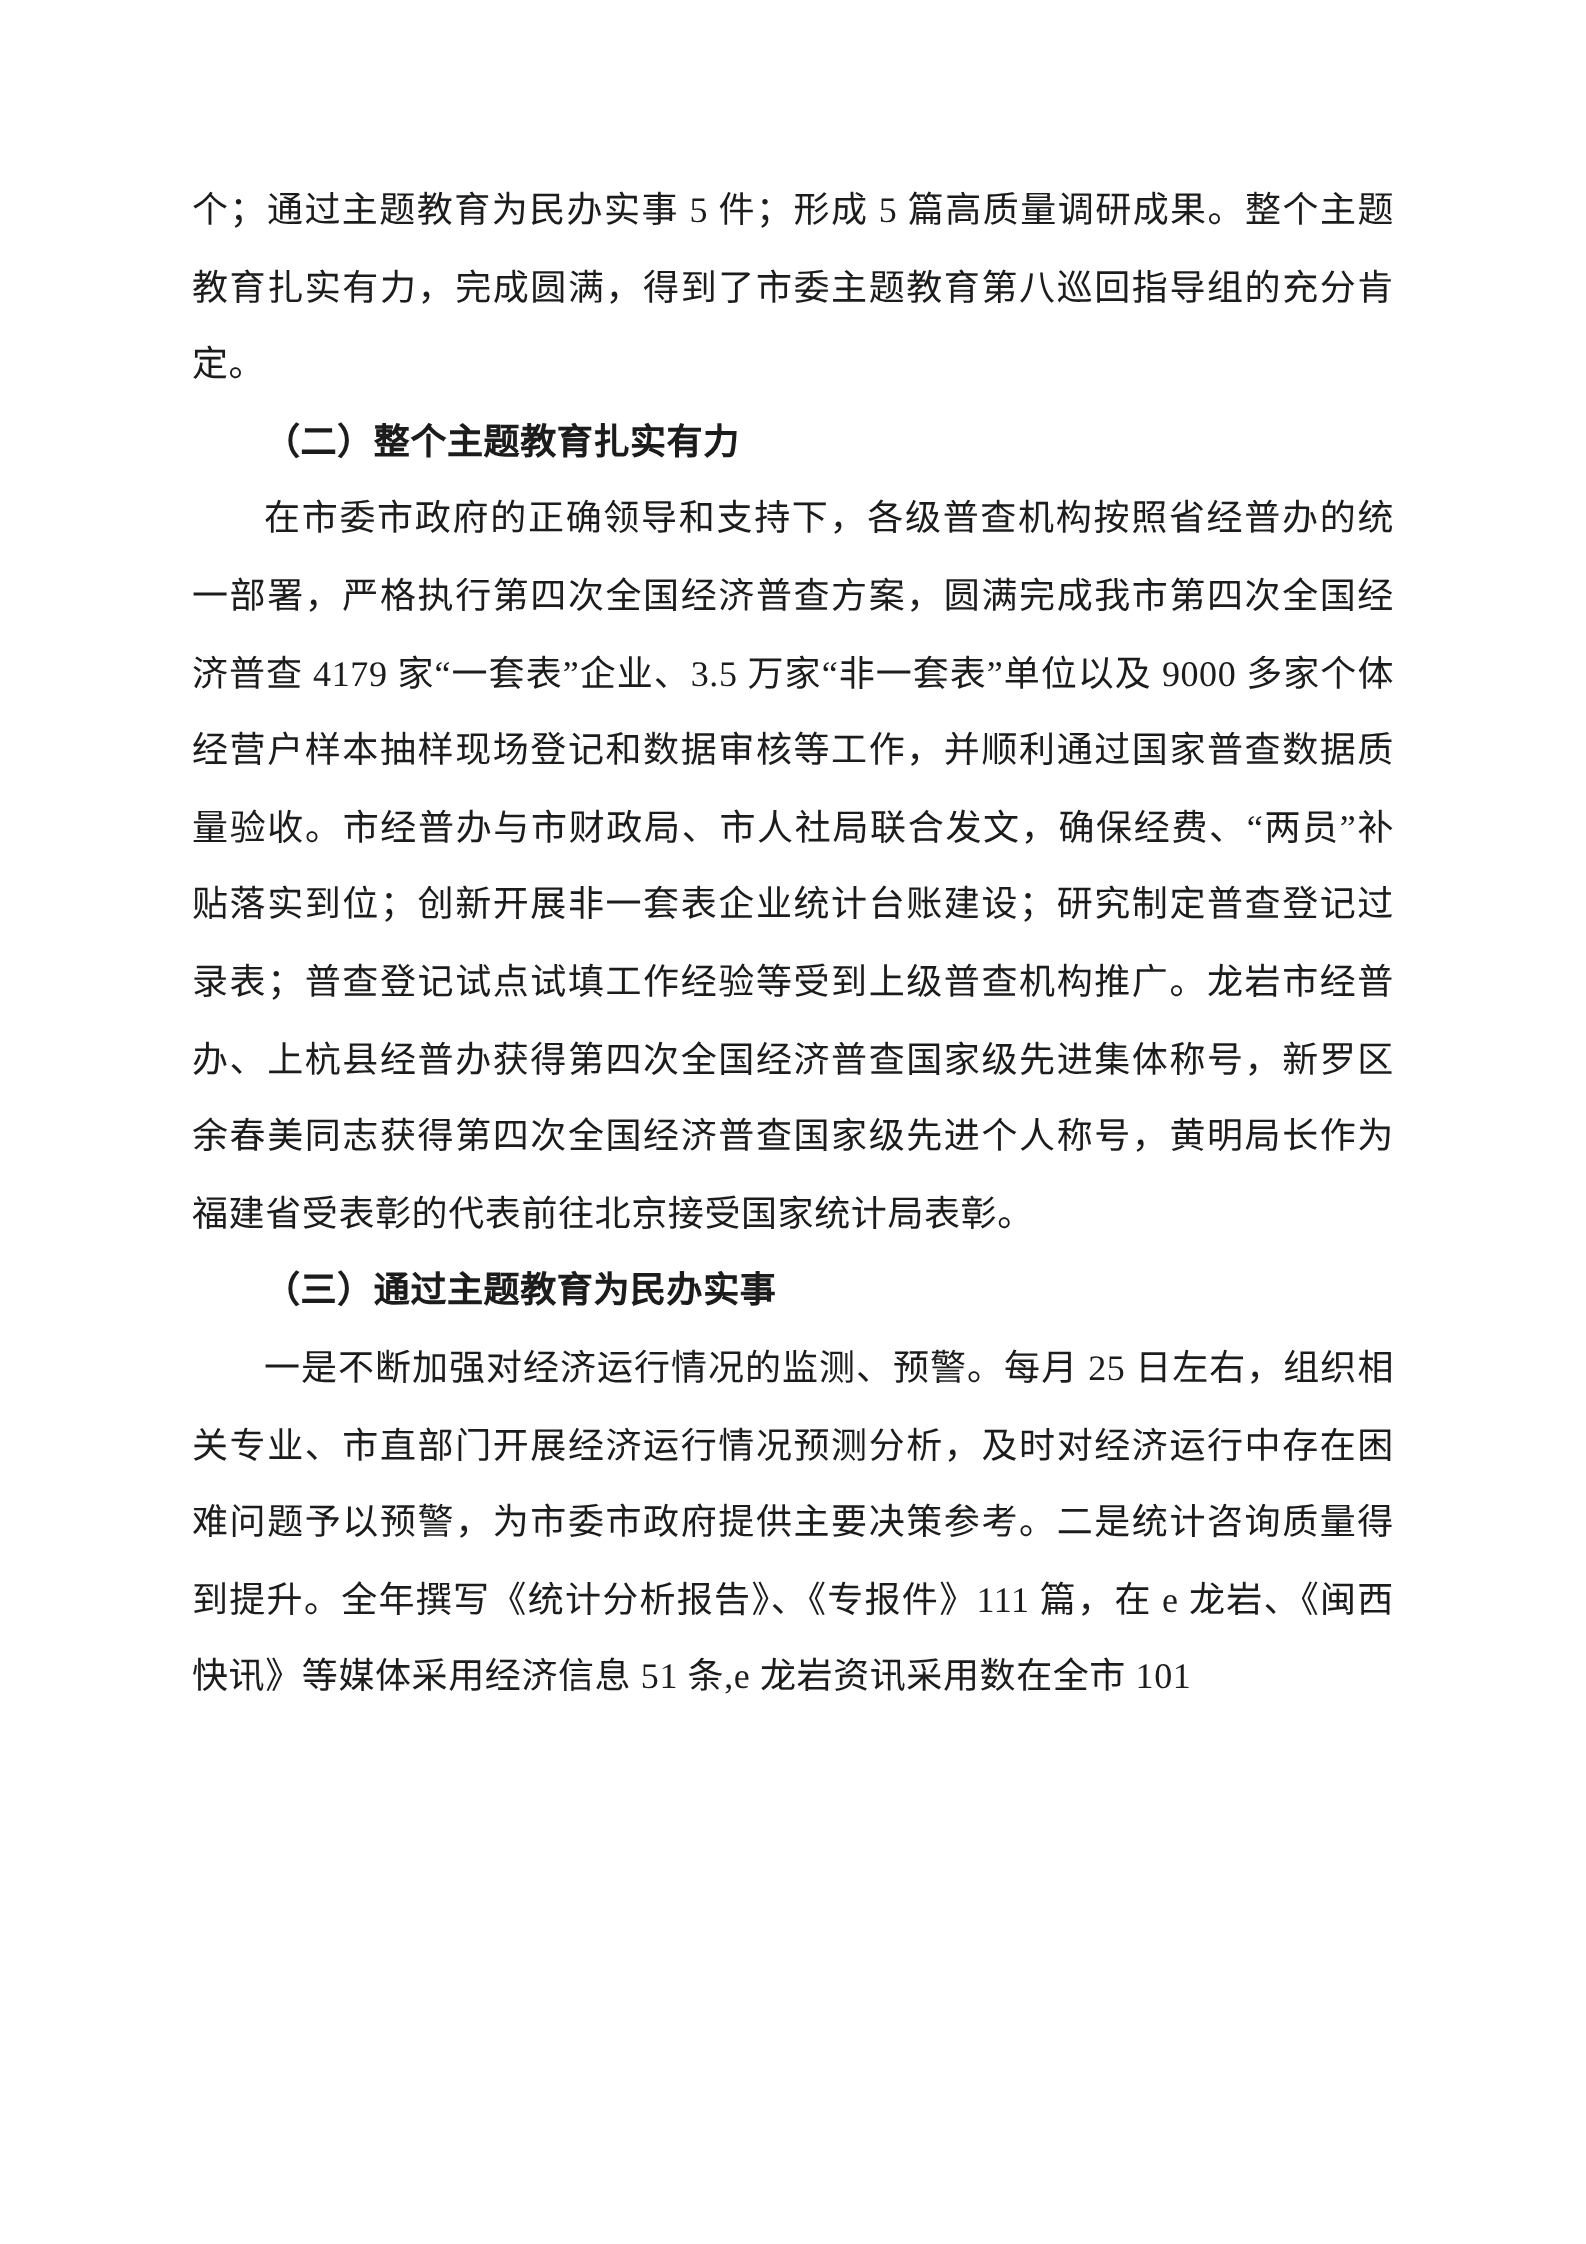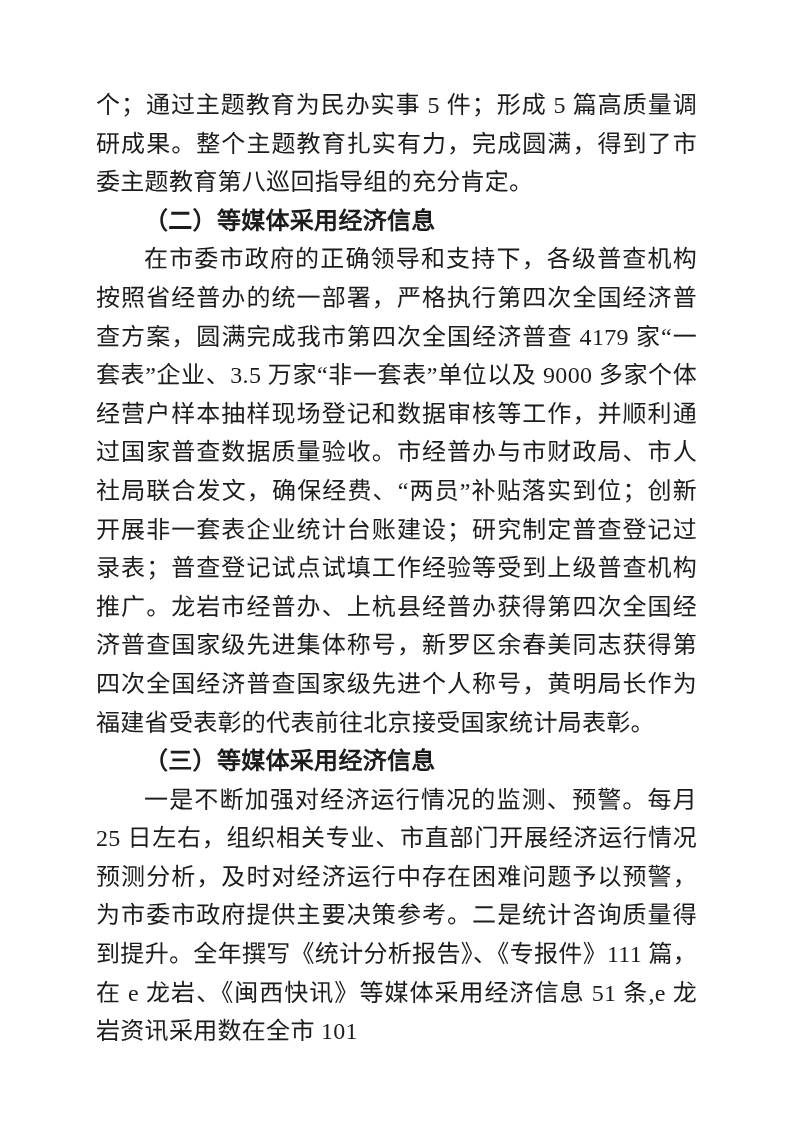--- a/index.html
+++ b/index.html
@@ -14,21 +14,21 @@
     background: #ffffff;
     overflow: hidden;
     font-family: "Liberation Serif", "DejaVu Serif", serif;
   }
   .text-block {
     position: absolute;
     left: 96px;
     top: 86px;
     width: 601px;
     color: #1c1c1c;
-    font-size: 24px;
+    font-size: 18px;
     line-height: 38.6px;
     text-align: justify;
     text-justify: inter-ideograph;
     letter-spacing: 0.3px;
   }
   .text-block p {
     margin: 0;
     padding: 0;
   }
   p.continuation {
@@ -41,18 +41,18 @@
     text-indent: 2em;
     font-weight: 700;
   }
 </style>
 </head>
 <body>
 
 <div class="page">
   <div class="text-block">
     <p class="continuation">个；通过主题教育为民办实事 5 件；形成 5 篇高质量调研成果。整个主题教育扎实有力，完成圆满，得到了市委主题教育第八巡回指导组的充分肯定。</p>
-    <p class="heading">（二）等媒体采用经济信息</p>
+    <p class="heading">（二）整个主题教育扎实有力</p>
     <p class="body">在市委市政府的正确领导和支持下，各级普查机构按照省经普办的统一部署，严格执行第四次全国经济普查方案，圆满完成我市第四次全国经济普查 4179 家“一套表”企业、3.5 万家“非一套表”单位以及 9000 多家个体经营户样本抽样现场登记和数据审核等工作，并顺利通过国家普查数据质量验收。市经普办与市财政局、市人社局联合发文，确保经费、“两员”补贴落实到位；创新开展非一套表企业统计台账建设；研究制定普查登记过录表；普查登记试点试填工作经验等受到上级普查机构推广。龙岩市经普办、上杭县经普办获得第四次全国经济普查国家级先进集体称号，新罗区余春美同志获得第四次全国经济普查国家级先进个人称号，黄明局长作为福建省受表彰的代表前往北京接受国家统计局表彰。</p>
-    <p class="heading">（三）等媒体采用经济信息</p>
+    <p class="heading">（三）通过主题教育为民办实事</p>
     <p class="body">一是不断加强对经济运行情况的监测、预警。每月 25 日左右，组织相关专业、市直部门开展经济运行情况预测分析，及时对经济运行中存在困难问题予以预警，为市委市政府提供主要决策参考。二是统计咨询质量得到提升。全年撰写《统计分析报告》、《专报件》111 篇，在 e 龙岩、《闽西快讯》等媒体采用经济信息 51 条,e 龙岩资讯采用数在全市 101</p>
   </div>
 </div>
 
 </body></html>

